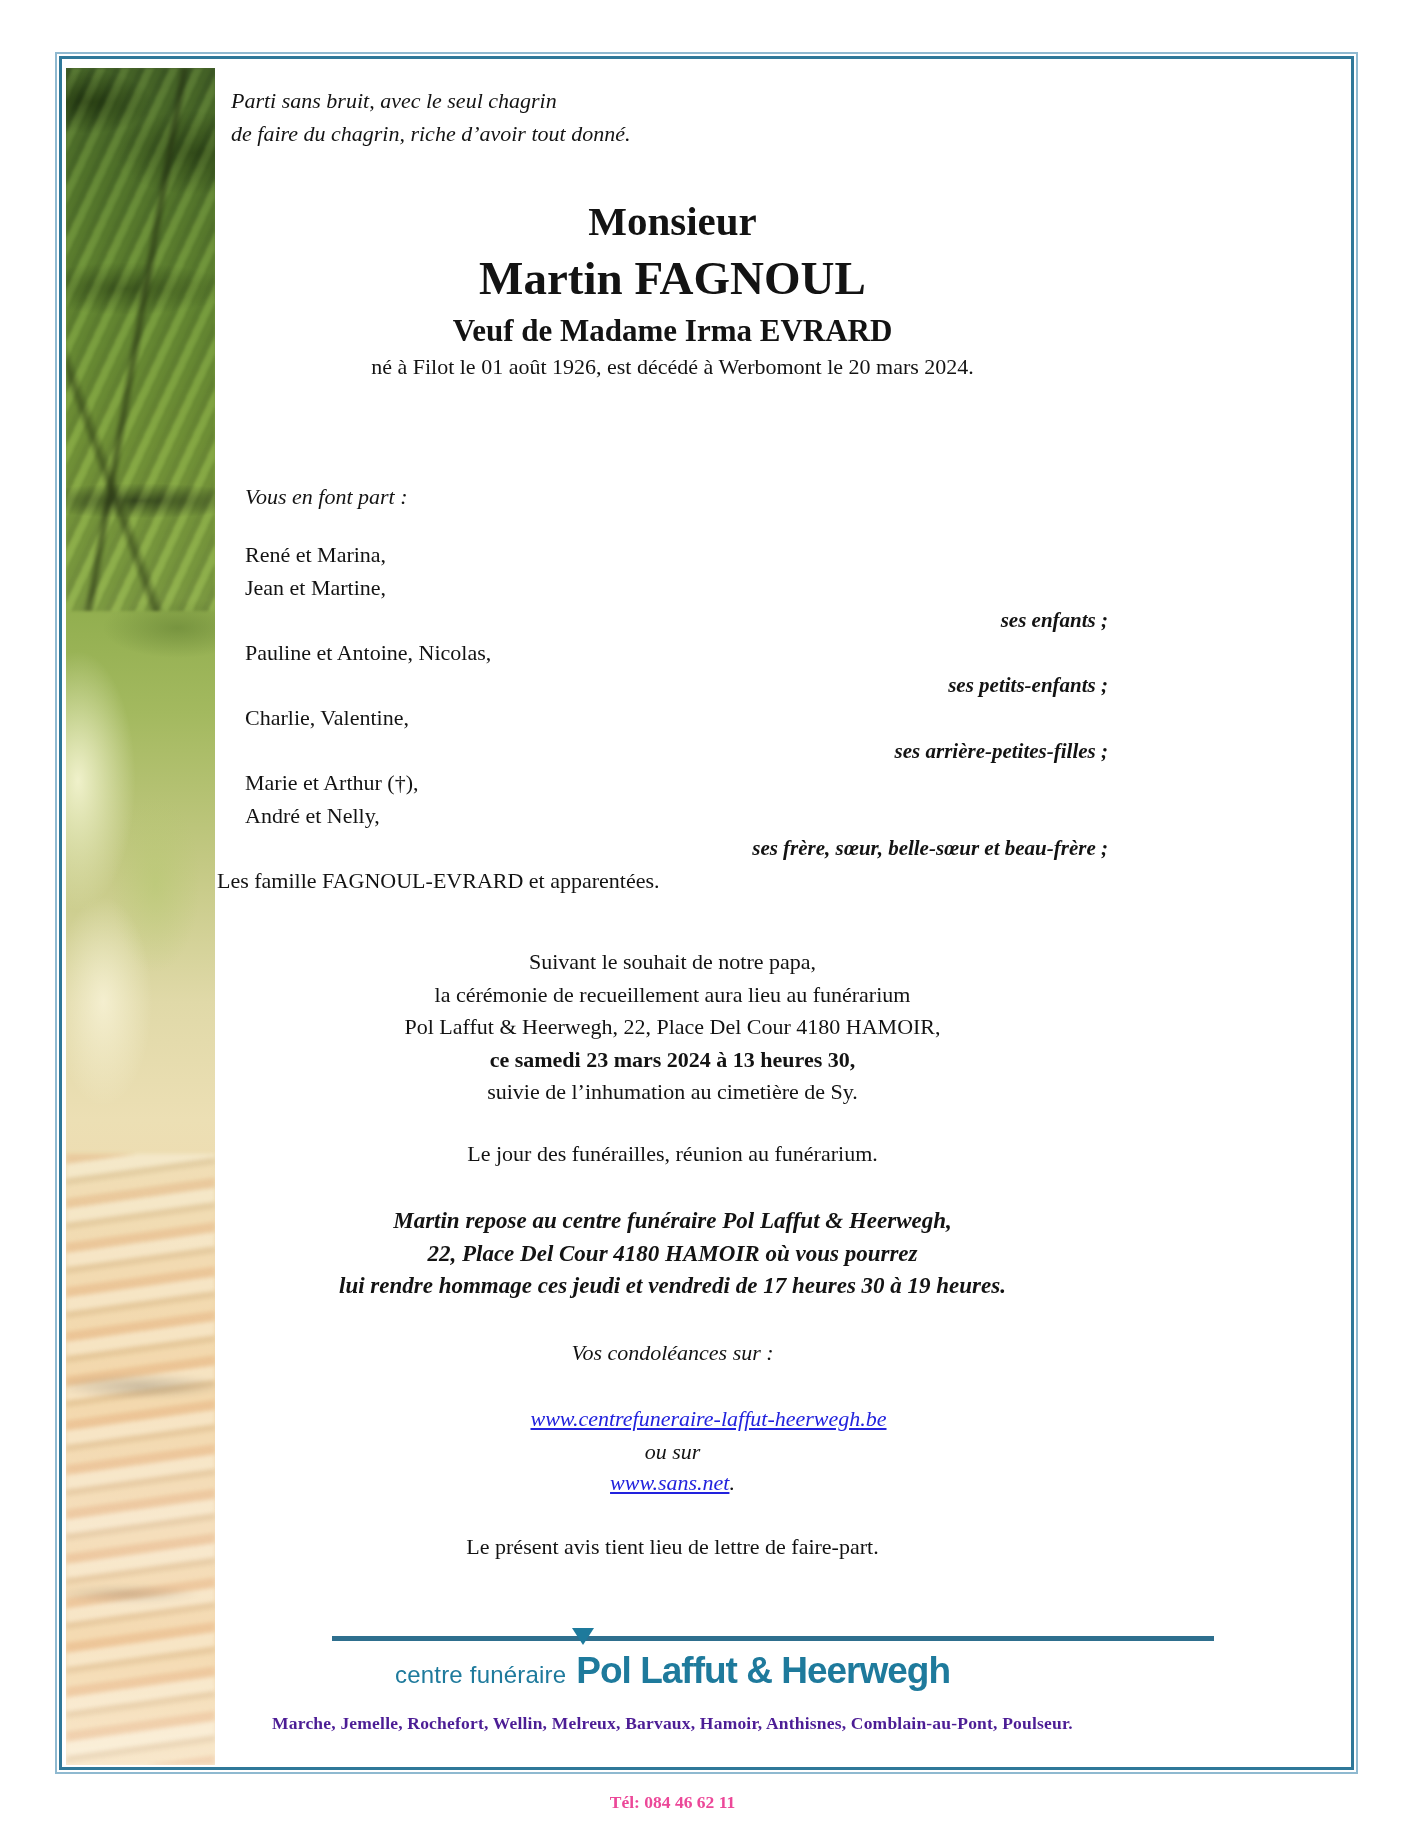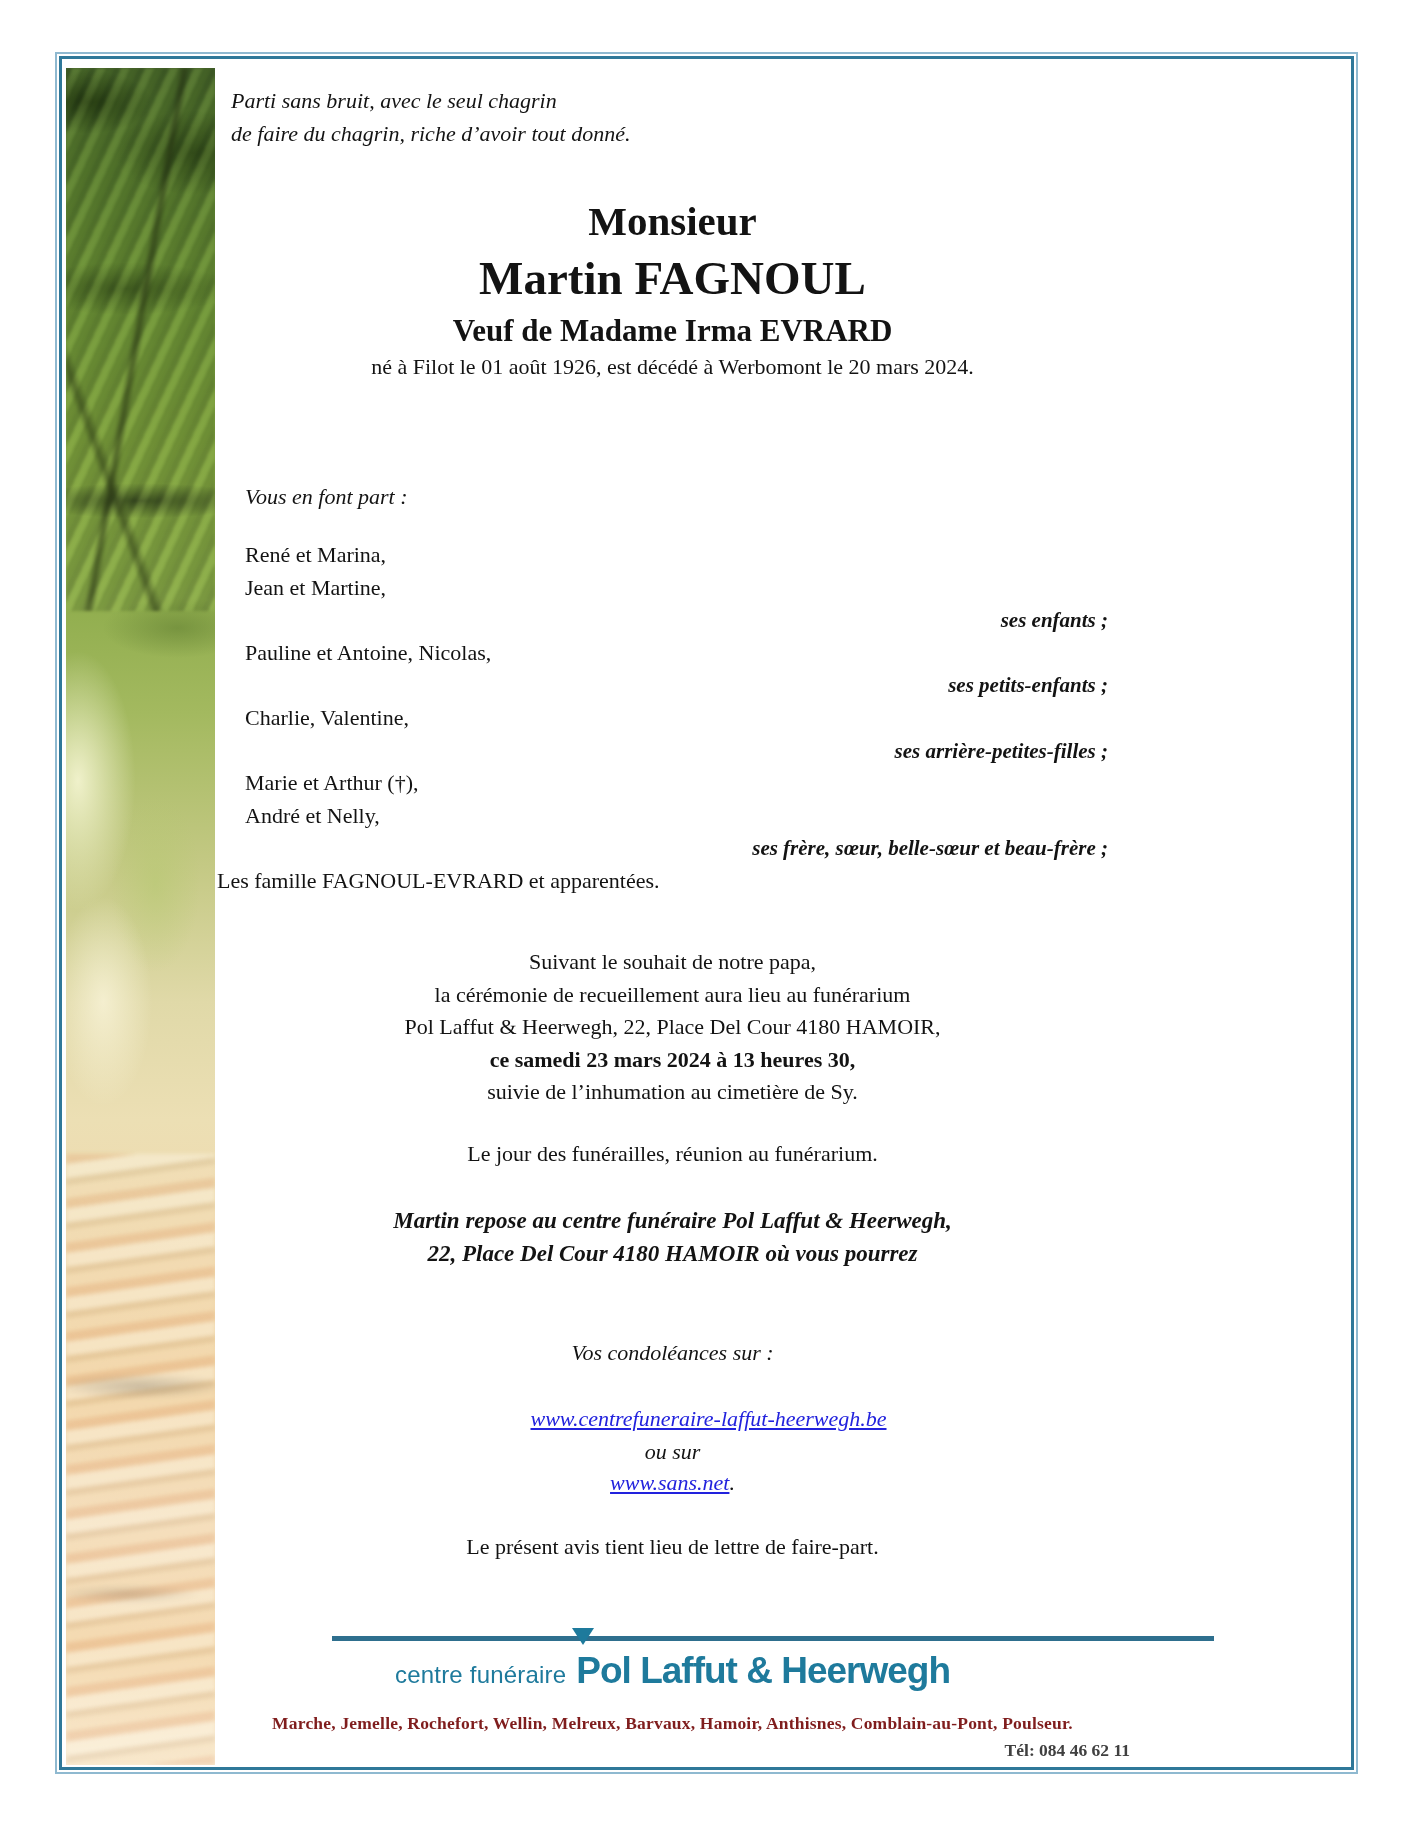--- a/index.html
+++ b/index.html
@@ -82,22 +82,22 @@
     font-family:"Liberation Sans", sans-serif;color:#1e7a9c;
   }
   .brand-small{font-size:24px;margin-right:10px;letter-spacing:.2px;}
   .brand-big-wrap{position:relative;display:inline-block;}
   .brand-big{font-size:37px;font-weight:bold;letter-spacing:-1px;}
   .triangle{
     position:absolute;left:-4px;top:-22px;width:0;height:0;
     border-left:11px solid transparent;border-right:11px solid transparent;
     border-top:17px solid #1e7a9c;
   }
-  .locations{top:1713px;font-size:17.5px;font-weight:bold;color:#7f1d1d;letter-spacing:.2px;}
-  .phone{top:1740px;font-size:17.5px;font-weight:bold;color:#404040;text-align:right;}
+  .locations{top:1713px;font-size:17.5px;font-weight:bold;color:#4c1d95;letter-spacing:.2px;}
+  .phone{top:1792px;font-size:17.5px;font-weight:bold;color:#ec4899;}
 </style>
 </head>
 <body>
 
 <div class="frame-outer">
   <div class="frame-inner"></div>
 </div>
 
 <div class="photo"></div>
 
@@ -133,20 +133,21 @@
   <div>Pol Laffut &amp; Heerwegh, 22, Place Del Cour 4180 HAMOIR,</div>
   <div class="bold">ce samedi 23 mars 2024 à 13 heures 30,</div>
   <div>suivie de l’inhumation au cimetière de Sy.</div>
 </div>
 
 <div class="col center reunion">Le jour des funérailles, réunion au funérarium.</div>
 
 <div class="col center visitation">
   <div>Martin repose au centre funéraire Pol Laffut &amp; Heerwegh,</div>
   <div>22, Place Del Cour 4180 HAMOIR où vous pourrez</div>
+  <div>lui rendre hommage ces jeudi et vendredi de 17 heures 30 à 19 heures.</div>
 </div>
 
 <div class="col center condo-label">Vos condoléances sur :</div>
 <div class="col center link-line l1">
   <a class="weblink" href="#">www.centrefuneraire-laffut-heerwegh.be</a>
 </div>
 <div class="col center between">ou sur</div>
 <div class="col center link-line l2">
   <a class="weblink" href="#">www.sans.net</a><span>.</span>
 </div>

